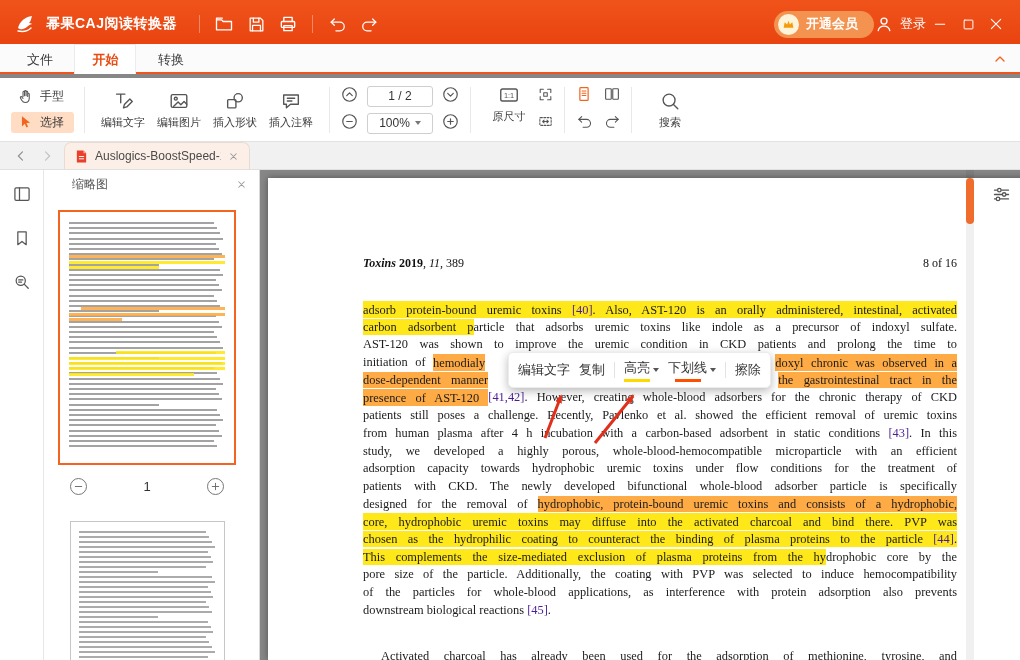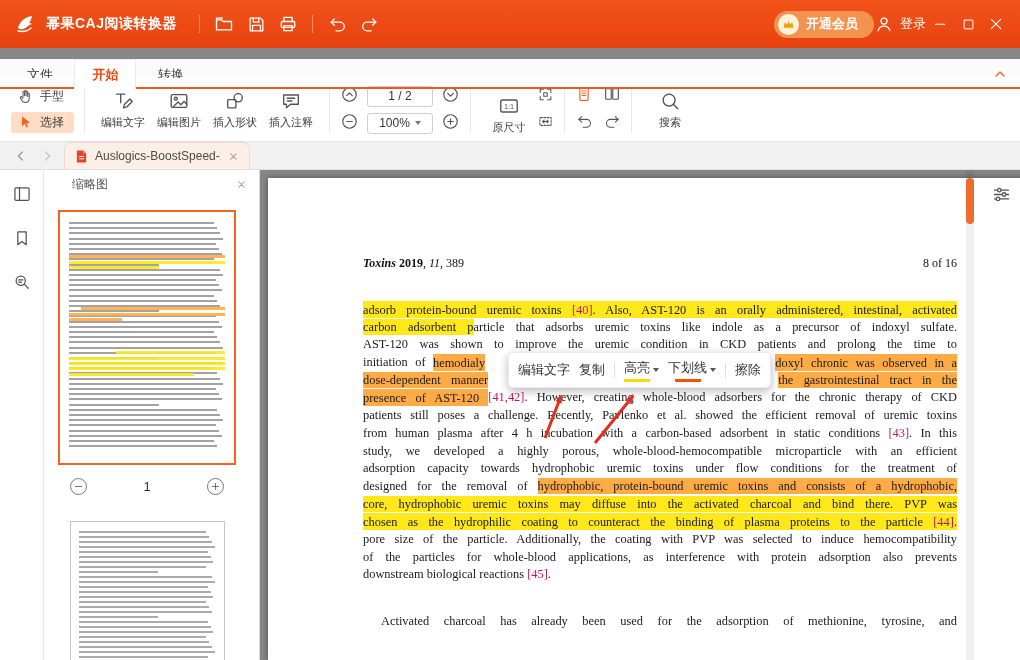--- a/index.html
+++ b/index.html
@@ -15,32 +15,32 @@
   .tb-btn { width:28px; height:28px; display:flex; align-items:center; justify-content:center; margin:0 2px; border-radius:3px; }
   .tb-right { margin-left:auto; display:flex; align-items:center; }
   .vip-pill { display:flex; align-items:center; gap:7px; background:#f4934f; border-radius:15px;
     padding:3px 16px 3px 4px; color:#fff; font-size:13px; font-weight:bold; }
   .vip-badge { width:21px; height:21px; border-radius:50%; background:#fff4da; display:flex; align-items:center; justify-content:center; }
   .login { display:flex; align-items:center; gap:6px; color:#fff; font-size:13px; }
   .win-btn { width:28px; height:28px; display:flex; align-items:center; justify-content:center; }
   .icon-w { stroke:#fff; fill:none; stroke-width:1.6; stroke-linecap:round; stroke-linejoin:round; }
 
   
-  .menubar { position:absolute; top:59px; left:0; width:1020px; height:30px; background:#fbfbfb; padding-left:10px; }
+  .menubar { position:absolute; top:44px; left:0; width:1020px; height:30px; background:#fbfbfb; padding-left:10px; }
   .menubar::after { content:''; position:absolute; left:0; right:0; bottom:0; height:2px; background:#f1551b; z-index:2; }
   .menu-tab { position:relative; display:inline-block; height:30px; line-height:30px; padding:0 17px; font-size:13px; color:#3a3a3a; }
   .menu-tab.active { background:#fff; border:1px solid #ececec; border-bottom:0; color:#e84a0f; font-weight:bold; z-index:3; }
   .collapse-btn { position:absolute; right:12px; top:7px; z-index:3; }
 
   
   .ribbon { position:absolute; top:78px; left:0; width:1020px; height:64px; background:#fff;
     border-bottom:1px solid #e2e2e2; display:flex; align-items:center; padding:0 4px; }
   .icon { stroke:#555; fill:none; stroke-width:1.5; stroke-linecap:round; stroke-linejoin:round; }
   .rsep { width:1px; height:46px; background:#e8e8e8; margin:0 3px; flex:none; }
-  .rgroup { display:flex; align-items:flex-end; padding:0 7px; flex:none; }
+  .rgroup { display:flex; align-items:flex-start; padding:0 7px; flex:none; }
   .tool-col { display:flex; flex-direction:column; gap:5px; }
   .tool-row { display:flex; align-items:center; gap:6px; padding:2px 10px 2px 6px; border-radius:3px; font-size:12px; color:#3a3a3a; }
   .tool-row.active { background:#ffddc4; }
   .ritem { width:56px; display:flex; flex-direction:column; align-items:center; gap:3px; font-size:11px; color:#3a3a3a; }
   .nav-grid { display:grid; grid-template-columns:auto auto auto; grid-auto-rows:24px; gap:3px 8px; align-items:center; justify-items:center; }
   .rbox { width:66px; height:21px; border:1px solid #cfcfcf; border-radius:3px; background:#fff;
     display:flex; align-items:center; justify-content:center; gap:5px; font-size:12px; color:#333; }
   .caret { width:0; height:0; border-left:3.5px solid transparent; border-right:3.5px solid transparent; border-top:4.5px solid #777; }
   .grid2 { display:grid; grid-template-columns:auto auto; grid-auto-rows:24px; gap:3px 10px; align-items:center; justify-items:center; }
 
@@ -76,21 +76,21 @@
     font-family:"Liberation Serif",serif; font-size:12px; color:#111; }
   .doc-header .bi { font-style:italic; font-weight:bold; }
   .doc-header .b { font-weight:bold; }
   .doc-header .i { font-style:italic; }
   .doc-body { margin-top:30px; }
   .doc-line { height:17.7px; line-height:17.7px; overflow:hidden; font-family:"Liberation Serif",serif;
     font-size:12.4px; color:#1b1b1b; text-align:justify; text-align-last:justify; text-justify:inter-word; }
   .doc-line.left { text-align-last:left; }
   .hl-y { background:#ffe81a; padding:1.5px 0; }
   .hl-o { background:#ffab45; padding:1.5px 0; }
-  .ref { color:#be185d; }
+  .ref { color:#4c1d95; }
   .gap { display:inline-block; height:1px; }
 
   
   .ctx-toolbar { position:absolute; left:508px; top:182px; height:36px; background:#fff; z-index:5;
     border:1px solid #ececec; border-radius:5px; box-shadow:0 3px 10px rgba(0,0,0,.28);
     display:flex; align-items:center; padding:0 9px; gap:9px; font-size:13px; color:#333; }
   .ctx-item { display:flex; align-items:center; }
   .ctx-col { display:flex; flex-direction:column; align-items:center; gap:2px; }
   .swatch { display:block; width:26px; height:3px; }
   .ctx-sep { width:1px; height:16px; background:#e2e2e2; }
@@ -515,23 +515,25 @@
           <div class="doc-line"><span class="hl-y">adsorb protein-bound uremic toxins </span><span class="hl-y ref">[40]</span><span class="hl-y">. Also, AST-120 is an orally administered, intestinal, activated</span></div>
           <div class="doc-line"><span class="hl-y">carbon adsorbent p</span><span>article that adsorbs uremic toxins like indole as a precursor of indoxyl sulfate.</span></div>
           <div class="doc-line"><span>AST-120 was shown to improve the uremic condition in CKD patients and prolong the time to</span></div>
           <div class="doc-line"><span>initiation of </span><span class="hl-o">hemodialy</span><span class="gap" style="width: 290px;"></span><span class="hl-o">doxyl chronic was observed in a</span></div>
           <div class="doc-line"><span class="hl-o">dose-dependent manner</span><span class="gap" style="width: 290px;"></span><span class="hl-o">the gastrointestinal tract in the</span></div>
           <div class="doc-line"><span class="hl-o">presence of AST-120 </span><span class="ref">[41,42]</span><span>. However, creating whole-blood adsorbers for the chronic therapy of CKD</span></div>
           <div class="doc-line"><span>patients still poses a challenge. Recently, Pavlenko et al. showed the efficient removal of uremic toxins</span></div>
           <div class="doc-line"><span>from human plasma after 4 h incubation with a carbon-based adsorbent in static conditions </span><span class="ref">[43]</span><span>. In this</span></div>
           <div class="doc-line"><span>study, we developed a highly porous, whole-blood-hemocompatible microparticle with an efficient</span></div>
           <div class="doc-line"><span>adsorption capacity towards hydrophobic uremic toxins under flow conditions for the treatment of</span></div>
+          <div class="doc-line"><span>patients with CKD. The newly developed bifunctional whole-blood adsorber particle is specifically</span></div>
           <div class="doc-line"><span>designed for the removal of </span><span class="hl-o">hydrophobic, protein-bound uremic toxins and consists of a hydrophobic,</span></div>
           <div class="doc-line"><span class="hl-y">core, hydrophobic uremic toxins may diffuse into the activated charcoal and bind there.  PVP was</span></div>
           <div class="doc-line"><span class="hl-y">chosen as the hydrophilic coating to counteract the binding of plasma proteins to the particle </span><span class="hl-y ref">[44]</span><span class="hl-y">.</span></div>
+          <div class="doc-line"><span class="hl-y">This complements the size-mediated exclusion of plasma proteins from the hy</span><span>drophobic core by the</span></div>
           <div class="doc-line"><span>pore size of the particle. Additionally, the coating with PVP was selected to induce hemocompatibility</span></div>
           <div class="doc-line"><span>of the particles for whole-blood applications, as interference with protein adsorption also prevents</span></div>
           <div class="doc-line left"><span>downstream biological reactions </span><span class="ref">[45]</span><span>.</span></div>
           <div class="doc-line" style="text-indent: 18px; margin-top: 29px;"><span>Activated charcoal has already been used for the adsorption of methionine, tyrosine, and</span></div>
         </div>
     </div>
   </div>
 
   <div class="ctx-toolbar">
     <span class="ctx-item">编辑文字</span>

